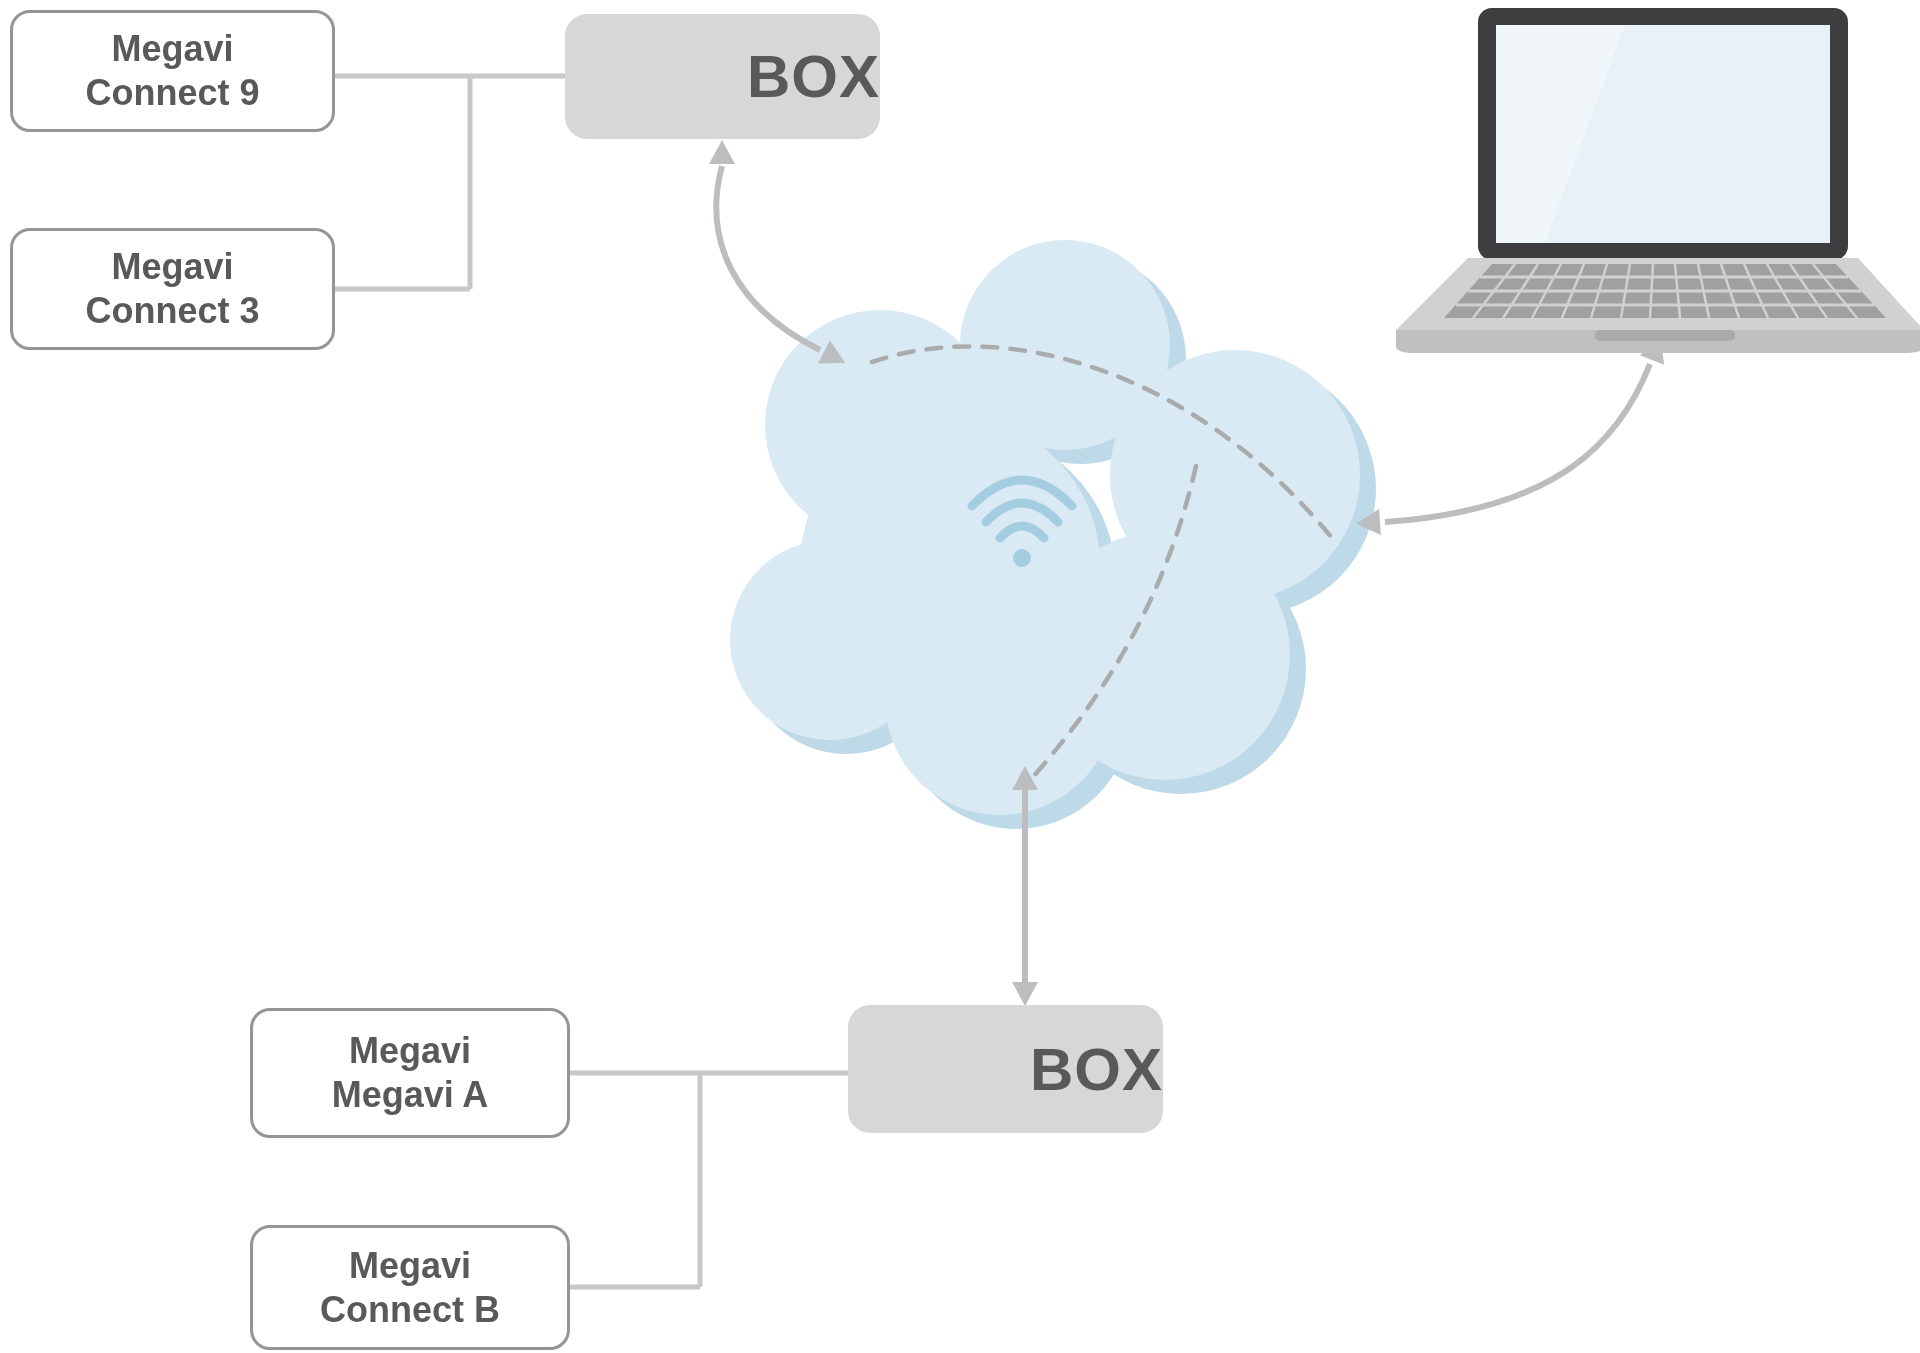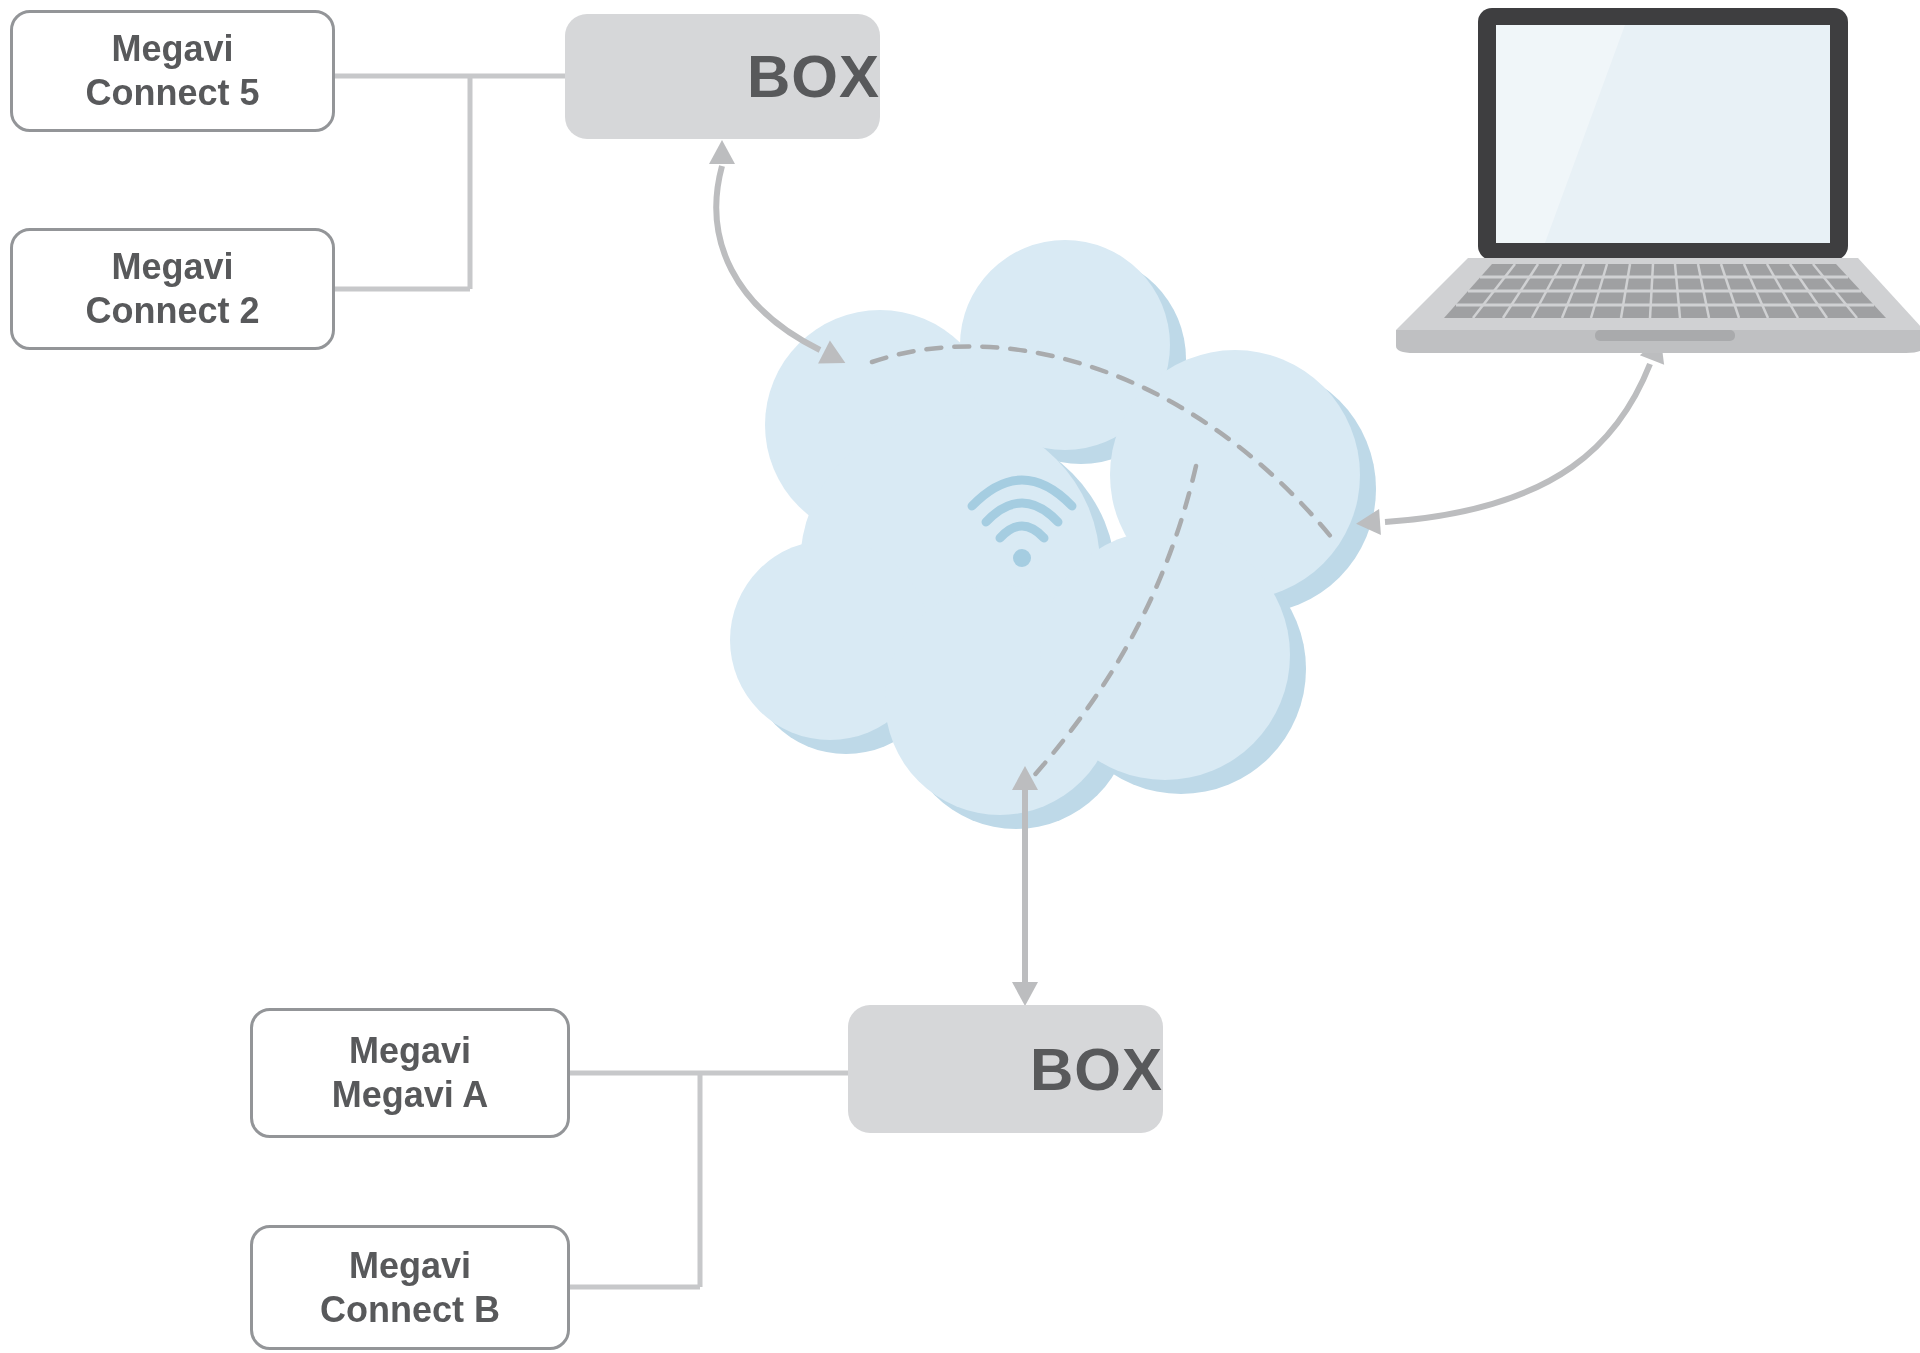--- a/index.html
+++ b/index.html
@@ -141,26 +141,26 @@
       </g>
 
       <path d="M 1396 330 L 1924 330 L 1924 346 Q 1924 353 1906 353 L 1414 353 Q 1396 353 1396 346 Z" fill="#bfc0c2"></path>
 
       <rect x="1595" y="330" width="140" height="11" rx="5" fill="#a9aaac"></rect>
     </g>
   </svg>
 
   <div class="node" style="left:10px;top:10px;width:325px;height:122px;">
     <span>Megavi</span>
-    <span>Connect 5</span>
+    <span>Connect 9</span>
   </div>
 
   <div class="node" style="left:10px;top:228px;width:325px;height:122px;">
     <span>Megavi</span>
-    <span>Connect 2</span>
+    <span>Connect 3</span>
   </div>
 
   <div class="boxnode" style="left:565px;top:14px;width:315px;height:125px;">
     <span>BOX</span>
   </div>
 
   <div class="node" style="left:250px;top:1008px;width:320px;height:130px;">
     <span>Megavi</span>
     <span>Megavi A</span>
   </div>

